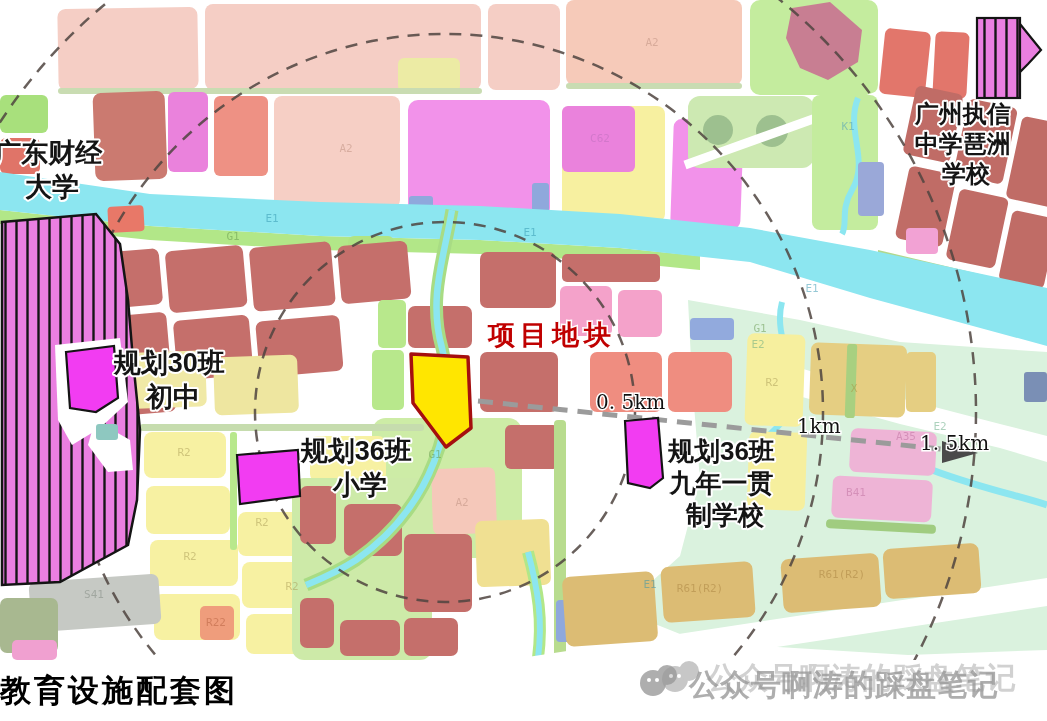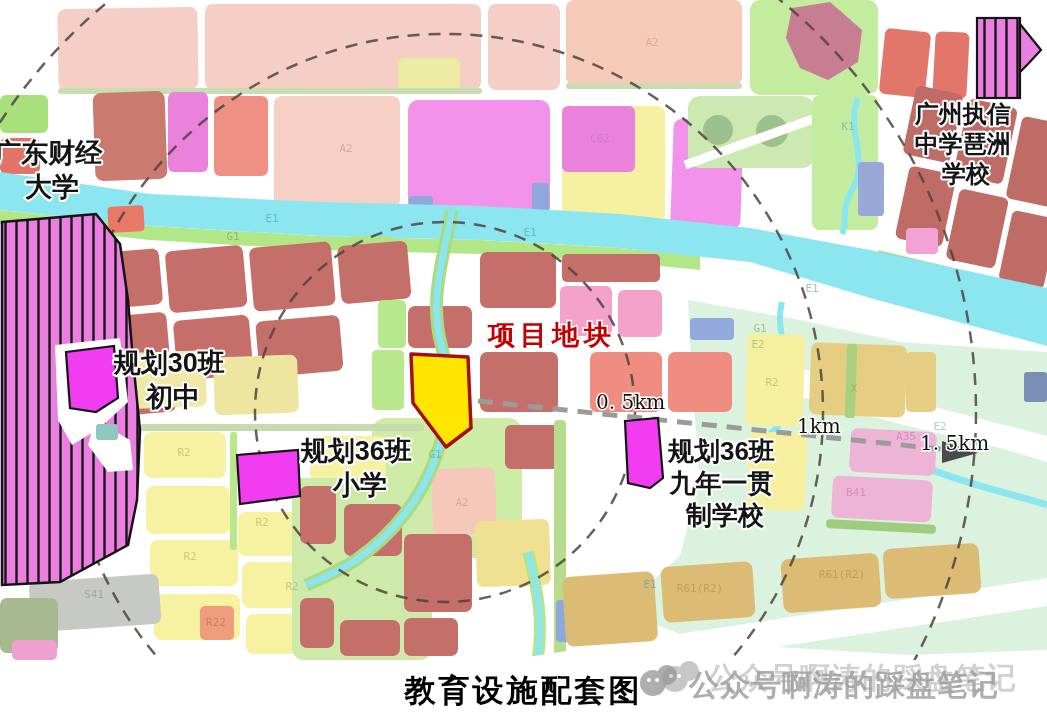--- a/index.html
+++ b/index.html
@@ -9,21 +9,21 @@
   .blk{stroke:none;}
   .school-label{font-family:"Liberation Sans",sans-serif;font-weight:bold;fill:#141414;
       text-anchor:middle;paint-order:stroke;stroke:#ffffff;stroke-width:4px;stroke-linejoin:round;}
   .proj-label{font-family:"Liberation Sans",sans-serif;font-weight:bold;font-size:27px;fill:#c00000;
       text-anchor:middle;letter-spacing:5px;paint-order:stroke;stroke:#ffffff;stroke-width:3px;}
   .dist-label{font-family:"DejaVu Serif",serif;font-size:20px;fill:#111;
       paint-order:stroke;stroke:#ffffff;stroke-width:3px;}
   .zcode{font-family:"DejaVu Sans Mono",monospace;font-size:11px;opacity:.5;text-anchor:middle;}
   .ring{fill:none;stroke:#4f4440;stroke-width:2.5;stroke-dasharray:12 9;opacity:.85;}
   #title-bar{position:absolute;left:0;top:660px;width:1047px;height:61px;background:#fff;}
-  #map-title{position:absolute;left:0;top:10px;width:1047px;text-align:center;
+  #map-title{position:absolute;left:0;top:10px;width:1047px;text-align:left;
       font-size:31px;font-weight:bold;color:#000;letter-spacing:3px;
       font-family:"Liberation Sans",sans-serif;}
   .wm-text{font-family:"Liberation Sans",sans-serif;font-size:30px;font-weight:600;
       fill:#9a9a9a;letter-spacing:1px;}
 </style>
 </head>
 <body>
 
 <div id="stage">
 <svg id="map-svg" width="1047" height="660" viewBox="0 0 1047 660" xmlns="http://www.w3.org/2000/svg">

